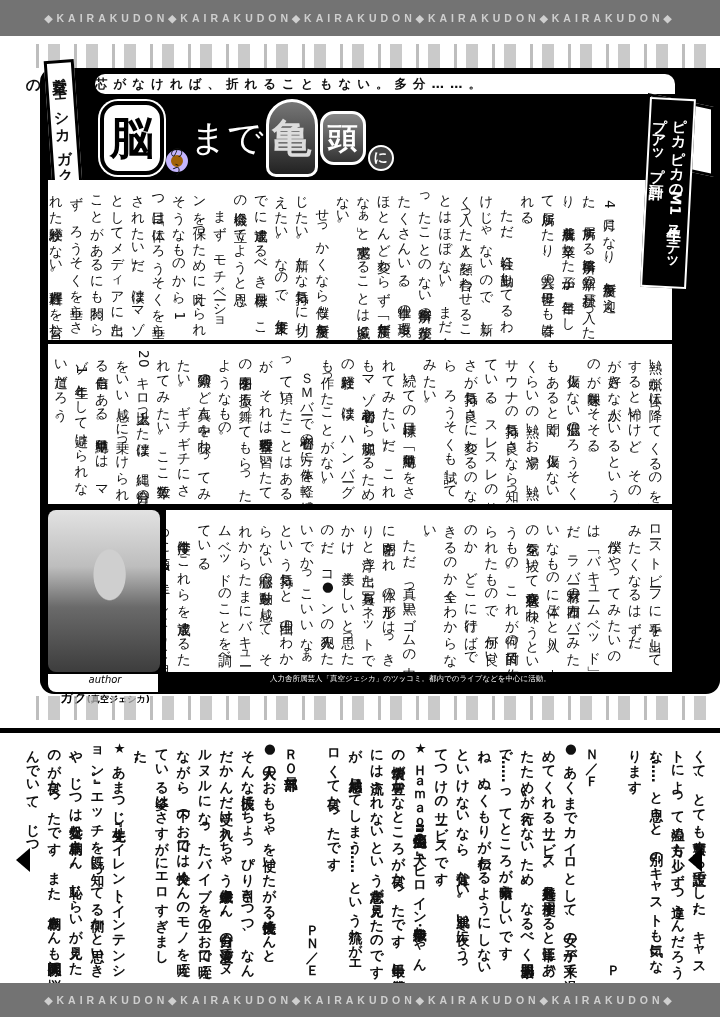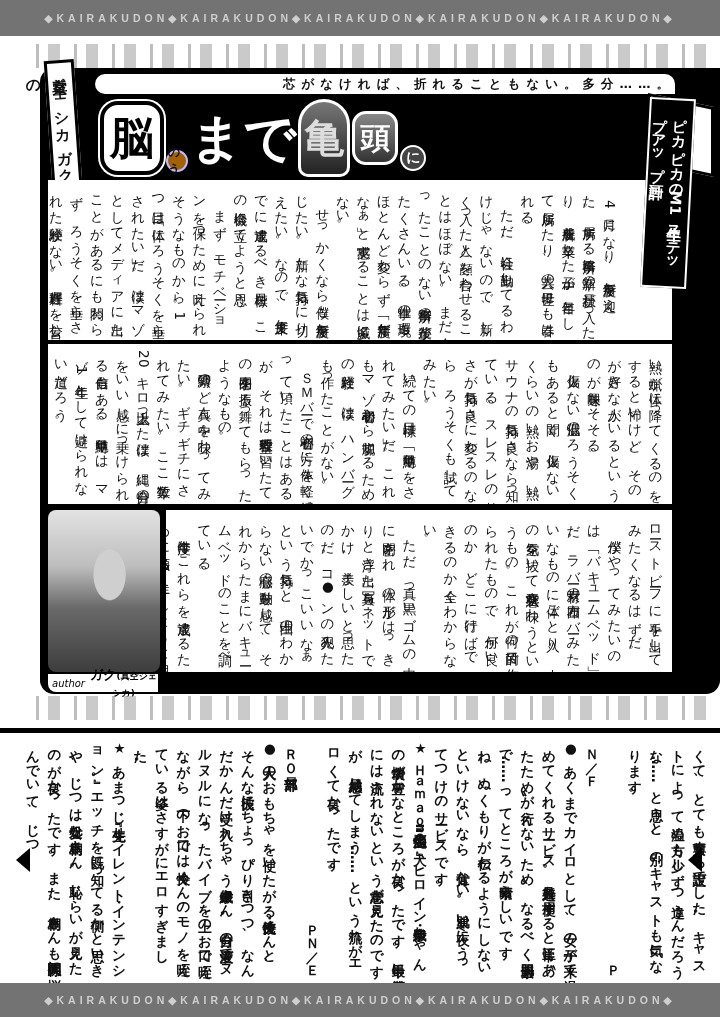--- a/index.html
+++ b/index.html
@@ -26,44 +26,44 @@
   .deco-bottom { top: 696px; }
 
   
   .header-box {
     position: absolute; left: 40px; top: 68px; width: 680px; height: 112px;
     background: #000; border-radius: 14px 0 0 0;
   }
   .subtitle-bar {
     position: absolute; left: 95px; top: 74px; width: 580px; height: 20px;
     background: #fff; border-radius: 10px 10px 0 10px;
-    font-size: 12.5px; font-weight: bold; letter-spacing: 6px; text-align: right; line-height: 20px;
+    font-size: 12.5px; font-weight: bold; letter-spacing: 6px; text-align: left; line-height: 20px;
   }
   .series-tag {
     position: absolute; left: 48px; top: 60px; width: 30px; height: 125px;
     background: #fff; border: 3px solid #000; transform: rotate(-4deg);
     writing-mode: vertical-rl; font-weight: bold; font-size: 15px; line-height: 26px; padding-top: 4px;
     text-align: start;
   }
   .main-title {
     position: absolute; left: 100px; top: 96px; width: 560px; height: 84px;
     display: flex; align-items: center; gap: 2px;
   }
   .title-brain {
     width: 64px; height: 74px; background: #fff; border: 4px solid #000; border-radius: 18px;
     color: #000; font-size: 44px; font-weight: bold; display: flex; align-items: center; justify-content: center;
     box-shadow: 0 0 0 2px #fff;
   }
   .title-kana-bubble {
-    width: 22px; height: 22px; border-radius: 50%; background: #a16207; border: 2px solid #c4b5fd;
-    font-size: 12px; font-weight: bold; display: inline-flex; align-items: center; justify-content: center;
+    width: 22px; height: 22px; border-radius: 50%; background: #a16207; border: 5px solid #c4b5fd;
+    font-size: 12px; font-weight: normal; display: inline-flex; align-items: center; justify-content: center;
     margin-top: 46px;
   }
   .title-white {
-    color: #fff; font-size: 52px; font-weight: bold; line-height: 1;
+    color: #fff; font-size: 36px; font-weight: normal; line-height: 1;
     text-shadow: 2px 2px 0 #000;
   }
   .title-kame {
     width: 52px; height: 78px; border-radius: 26px 26px 10px 10px;
     background: linear-gradient(180deg, #777, #222); border: 3px solid #fff;
     color: #ddd; font-size: 40px; font-weight: bold; display: flex; align-items: center; justify-content: center;
   }
   .title-atama {
     width: 46px; height: 54px; border-radius: 14px; background: linear-gradient(180deg, #888, #333);
     border: 3px solid #fff; color: #fff; font-size: 30px; font-weight: bold;
@@ -109,20 +109,21 @@
   }
 
   .bio-bar {
     position: absolute; left: 40px; top: 672px; width: 680px; height: 22px; background: #000;
     border-radius: 0 0 14px 14px; color: #fff;
   }
   .author-label {
     position: absolute; left: 8px; top: 2px; width: 110px; height: 18px; background: #fff; color: #000;
     font-size: 10px; font-style: italic; display: flex; align-items: center; gap: 4px; padding-left: 4px;
     border-radius: 0 0 0 8px;
+    flex-direction: column;
   }
   .author-name { font-weight: bold; font-size: 13px; font-style: normal; text-align: center; }
   .author-name small { font-size: 9px; }
   .bio-text { position: absolute; left: 230px; top: 2px; font-size: 7.5px; line-height: 9px; color: #fff; }
 
   .divider-thick { position: absolute; left: 0; top: 728px; width: 720px; height: 5px; background: #000; }
 
   .reader-column {
     position: absolute; top: 740px; width: 700px; left: 10px; height: 235px;
   }
@@ -204,20 +205,21 @@
 </div>
 
 <div class="bio-bar">
   <div class="author-label">
     <span>author</span>
     <span class="author-name">
       <span>ガク</span><small>(真空ジェシカ)</small>
     </span>
   </div>
   <div class="bio-text">
+    <div>人力舎所属芸人「真空ジェシカ」のツッコミ。都内でのライブなどを中心に活動。</div>
   </div>
 </div>
 
 <div class="deco-strip deco-bottom"></div>
 
 <div class="divider-thick"></div>
 
 <div class="reader-column">
   <div class="reader-vtext">くて、とても興奮する設定でした。キャストによって温め方も少しずつ違うんだろうな……と思うと、別のキャストも気になります。
 　　　　　　　　　　　　　　　　ＰＮ／Ｆ

